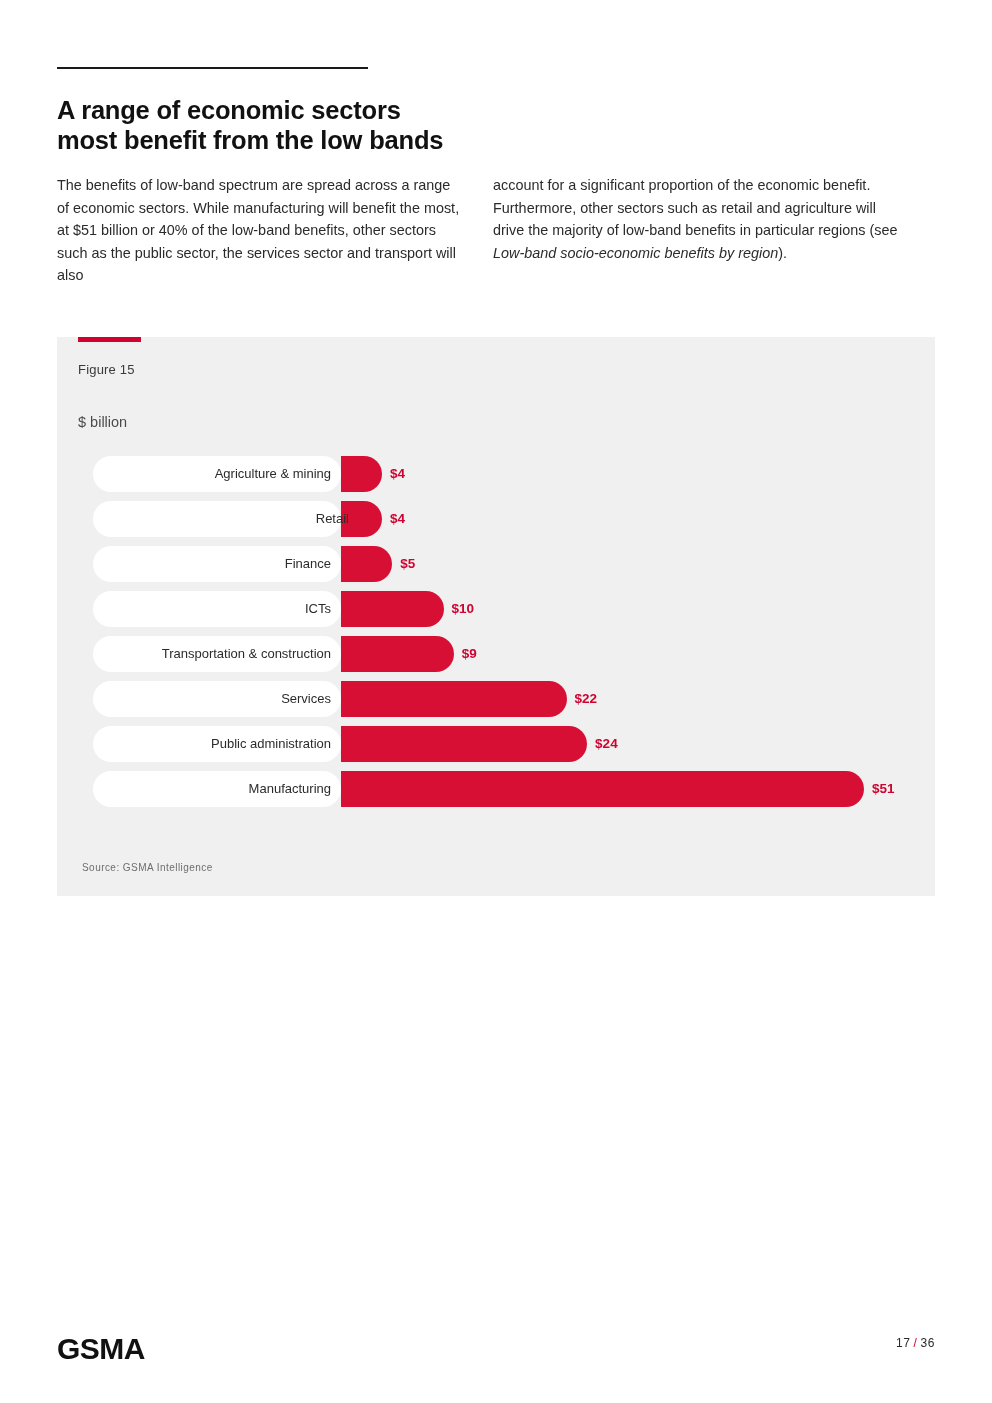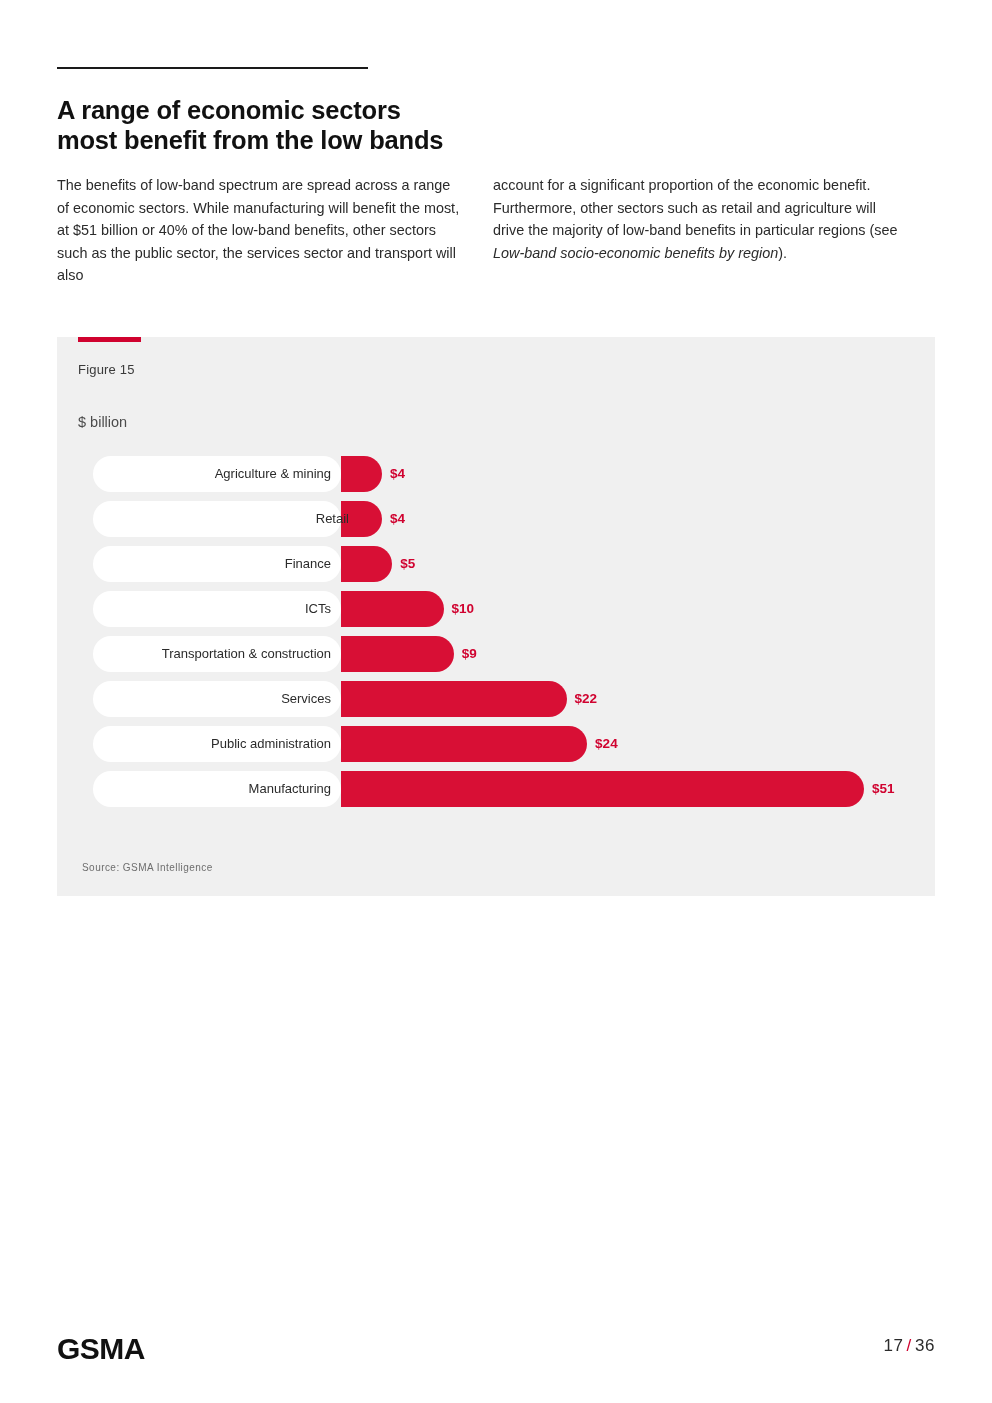--- a/index.html
+++ b/index.html
@@ -152,21 +152,21 @@
   
   .footer-logo {
     position: absolute;
     left: 57px; top: 1333px;
     width: 130px; height: 34px;
   }
   .footer-logo svg { display: block; }
   .page-num {
     position: absolute;
     right: 57px; top: 1336px;
-    font-size: 17px;
+    font-size: 12px;
     color: #2b2b2b;
     letter-spacing: 0.6px;
     white-space: nowrap;
   }
   .page-num .slash {
     color: #d0022f;
     margin: 0 3px;
   }
 </style>
 </head>

